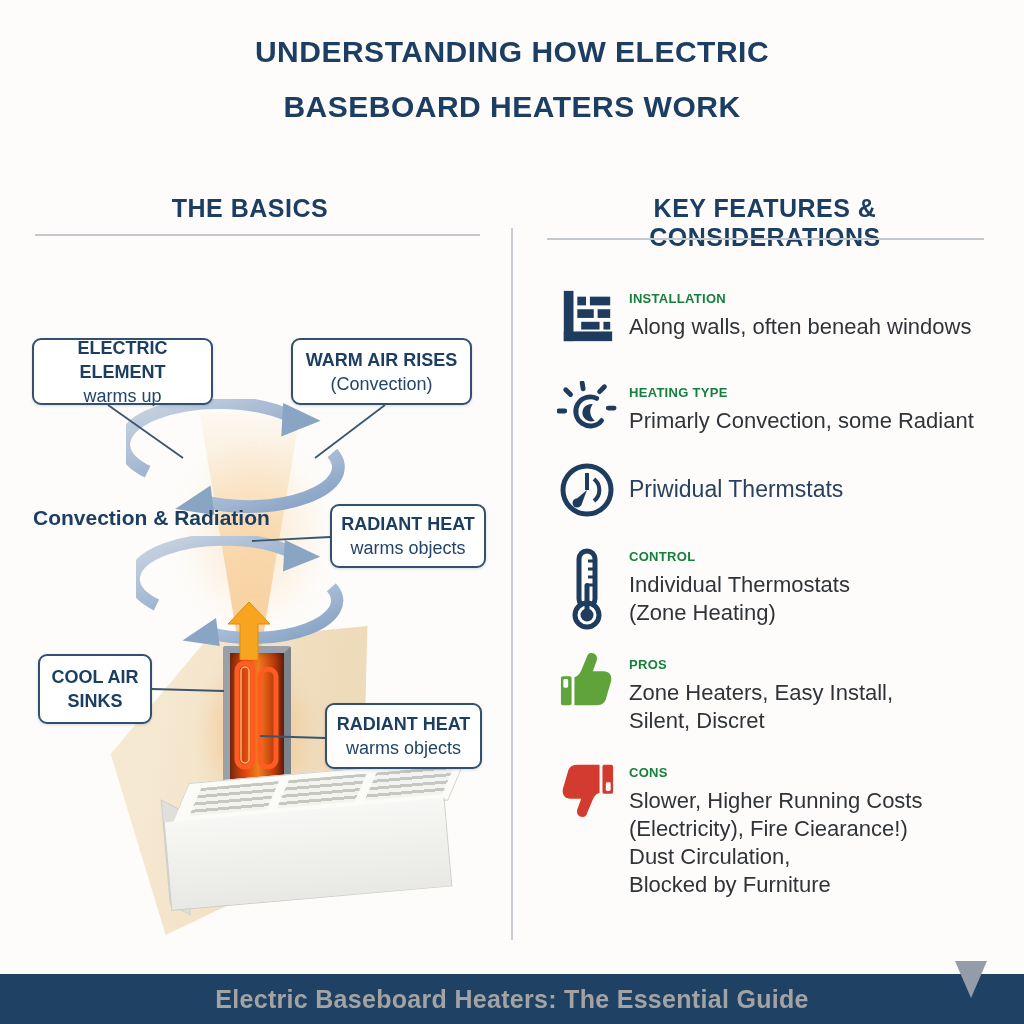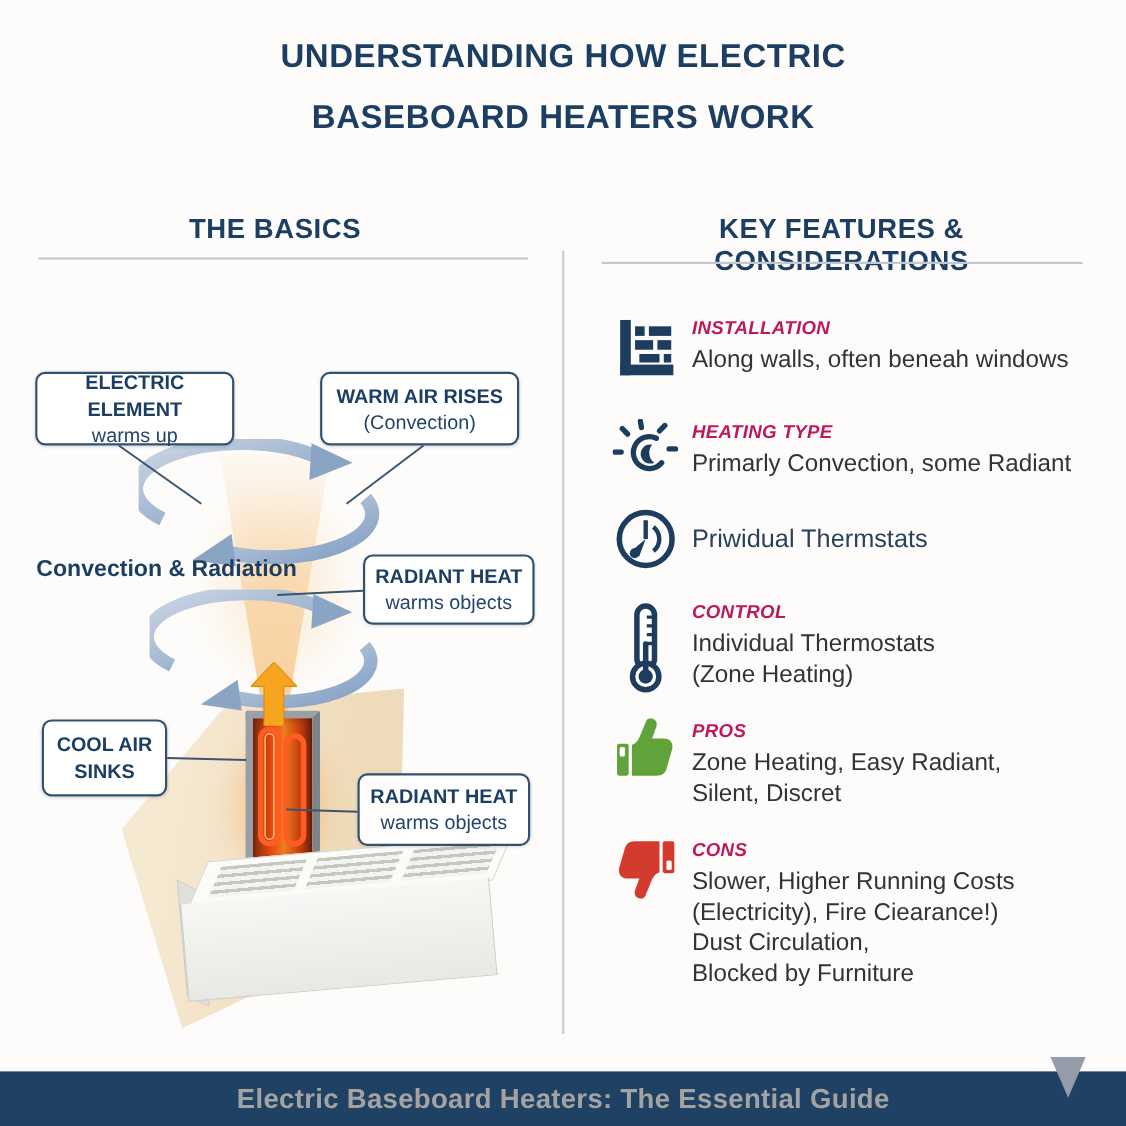--- a/index.html
+++ b/index.html
@@ -68,21 +68,21 @@
   #box-rh2{left:325px;top:703px;width:157px;height:66px;}
   .connectors{position:absolute;left:0;top:250px;width:512px;height:700px;z-index:4;
     pointer-events:none;}
   .inline-label{position:absolute;left:33px;top:506px;z-index:5;font-size:21px;
     font-weight:bold;color:#1c3e63;}
 
   
   .features{position:absolute;left:545px;top:281px;width:472px;height:660px;}
   .feat{position:absolute;left:0;display:flex;align-items:flex-start;}
   .ficon{flex:0 0 84px;display:flex;justify-content:center;}
-  .ftitle{font-size:17px;font-weight:bold;color:#be185d;letter-spacing:0.3px;line-height:24px;font-style:italic;}
+  .ftitle{font-size:13px;font-weight:bold;color:#15803d;letter-spacing:0.3px;line-height:24px;}
   .fbody{font-size:22px;color:#303439;line-height:28px;white-space:pre-line;margin-top:2px;}
   #feat-1{top:6px;}   #feat-2{top:100px;} #feat-3{top:180px;}
   #feat-4{top:264px;} #feat-5{top:372px;} #feat-6{top:480px;}
   #feat-3 .fbody{font-size:23px;font-weight:500;color:#29415c;margin-top:14px;}
   #feat-4 .ficon{padding-top:2px;}
 
   
   .footer-bar{position:absolute;left:0;top:974px;width:1024px;height:50px;background:#1f4164;z-index:6;}
   .footer-text{width:100%;text-align:center;line-height:50px;font-size:25px;font-weight:bold;
     color:#a3a3a3;letter-spacing:0.3px;}
@@ -274,21 +274,21 @@
         <svg width="58" height="56" viewBox="0 0 60 58">
           <g fill="#5fa33a">
             <rect x="3" y="24" width="11" height="30" rx="2"></rect>
             <path d="M17 54 L40 54 C46 54 49 51 50 46 L55 29 C56 23 53 19 47 19 L36 19 L40 8 C41.5 3.5 38.5 0 34.5 0 C31.5 0 30.5 2 29.5 5 L24 18 C22 22.5 19.5 24 17 25 Z"></path>
           </g>
           <rect x="5.5" y="27" width="5" height="9" rx="1.5" fill="#ffffff"></rect>
         </svg>
       </div>
       <div class="ftext">
         <div class="ftitle">PROS</div>
-        <div class="fbody">Zone Heating, Easy Radiant,
+        <div class="fbody">Zone Heaters, Easy Install,
 Silent, Discret</div>
       </div>
     </div>
 
     <div class="feat" id="feat-6">
       <div class="ficon">
         <svg width="58" height="56" viewBox="0 0 60 58">
           <g fill="#d23b2e" transform="rotate(180 30 29)">
             <rect x="3" y="24" width="11" height="30" rx="2"></rect>
             <path d="M17 54 L40 54 C46 54 49 51 50 46 L55 29 C56 23 53 19 47 19 L36 19 L40 8 C41.5 3.5 38.5 0 34.5 0 C31.5 0 30.5 2 29.5 5 L24 18 C22 22.5 19.5 24 17 25 Z"></path>

